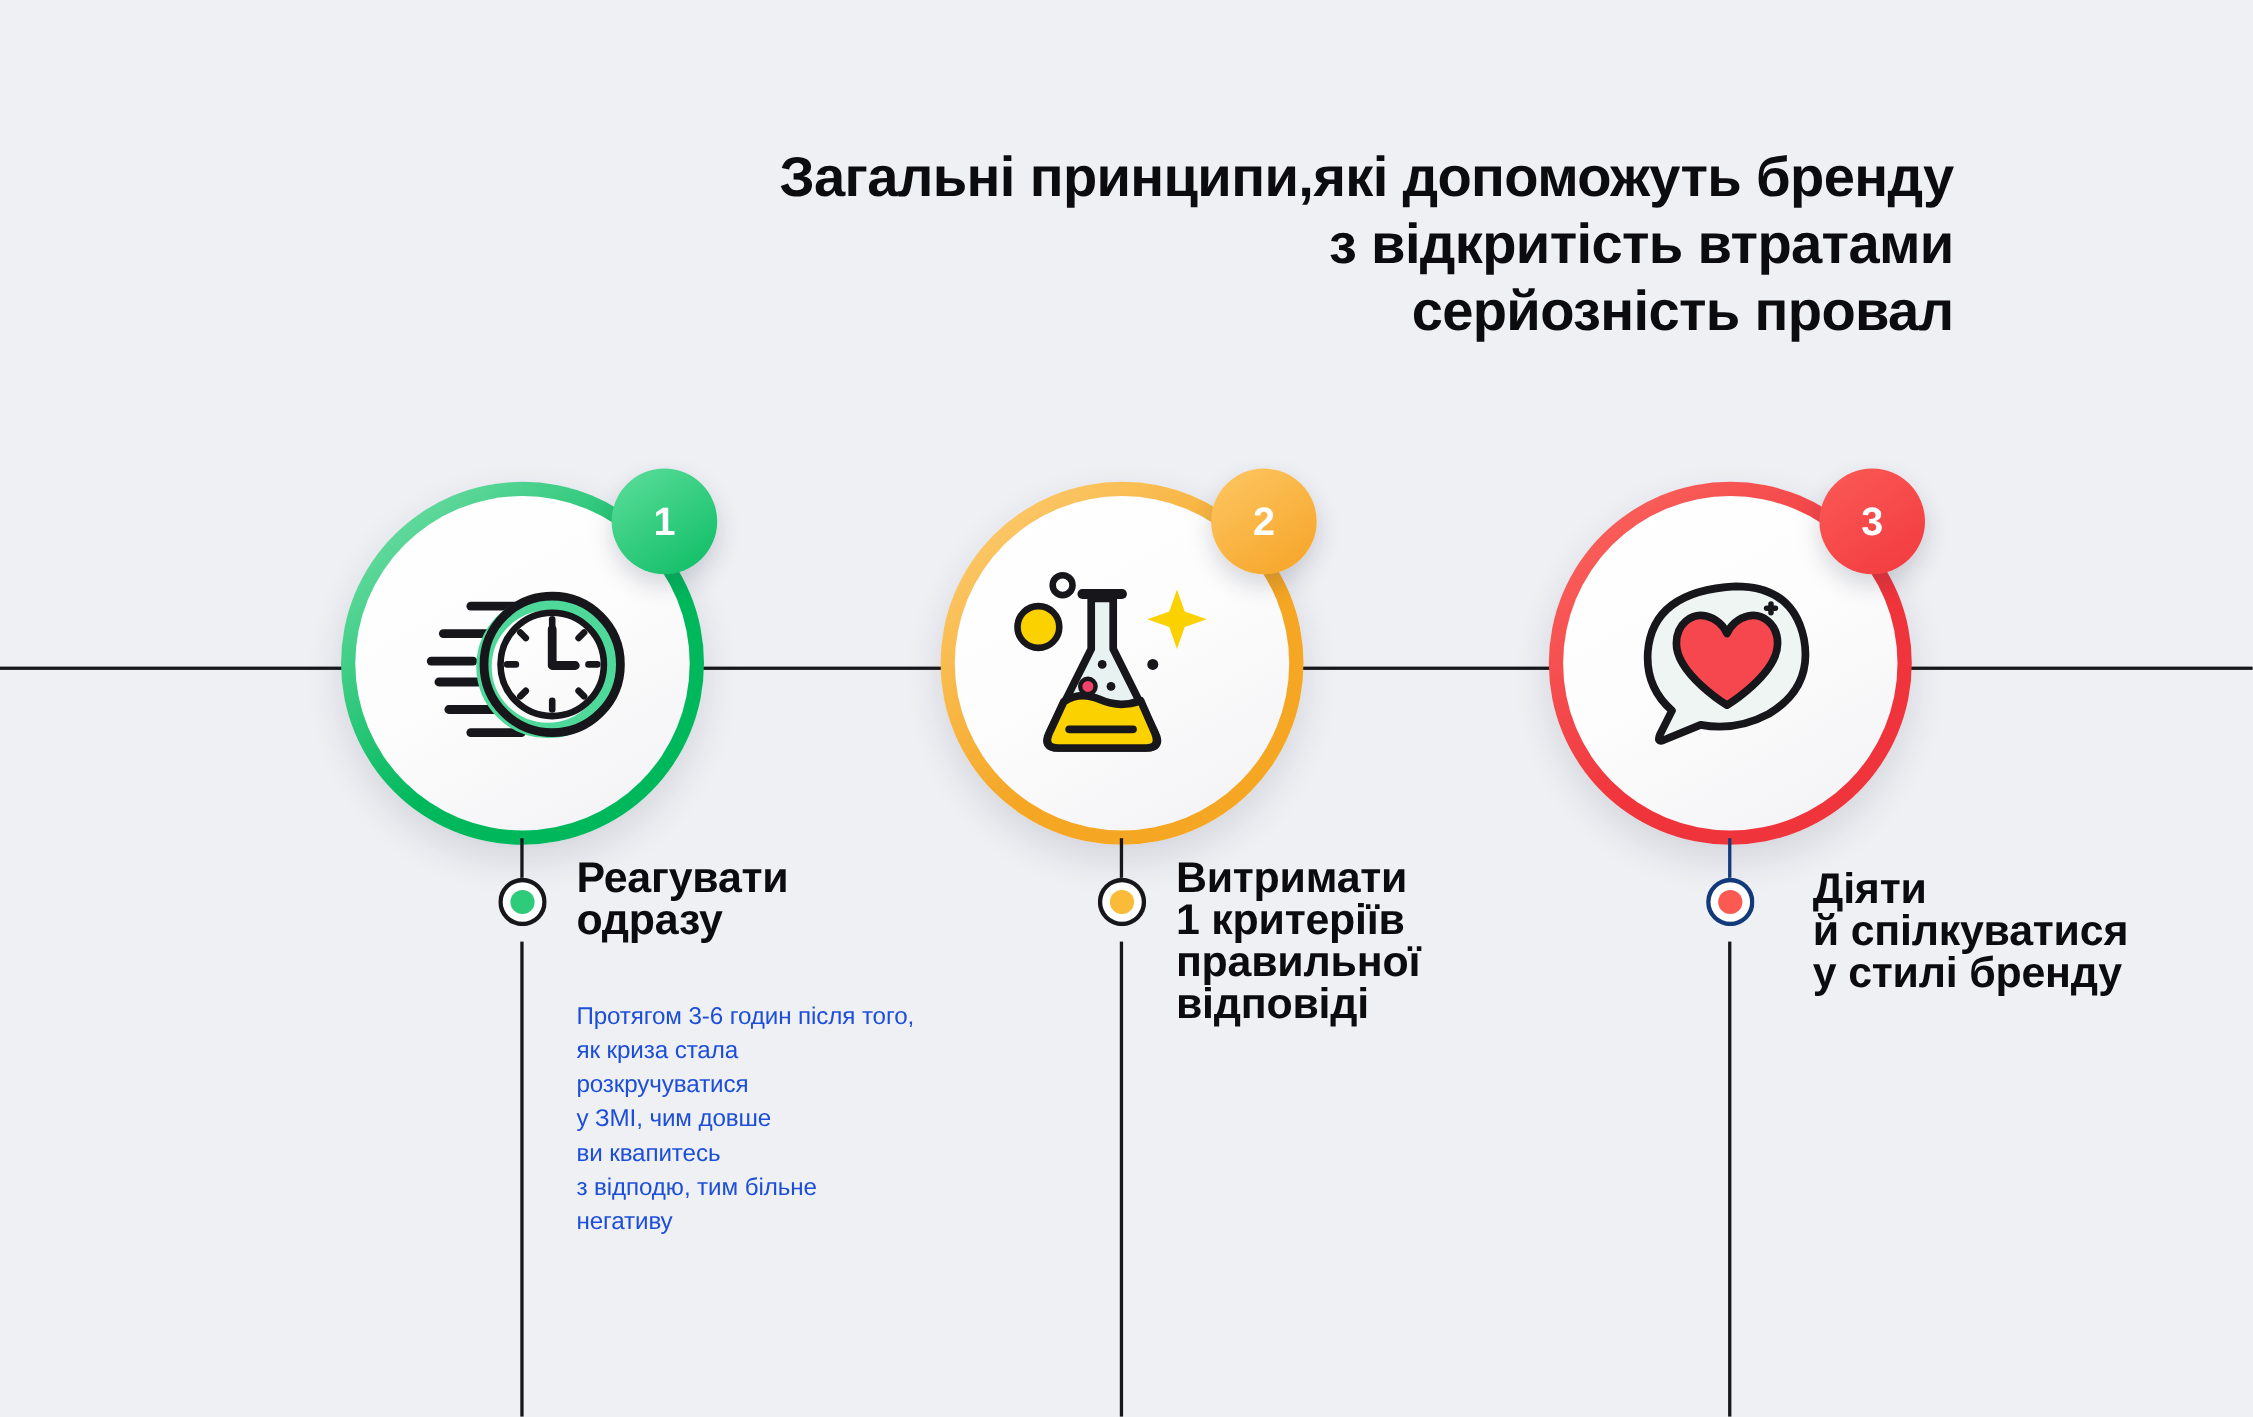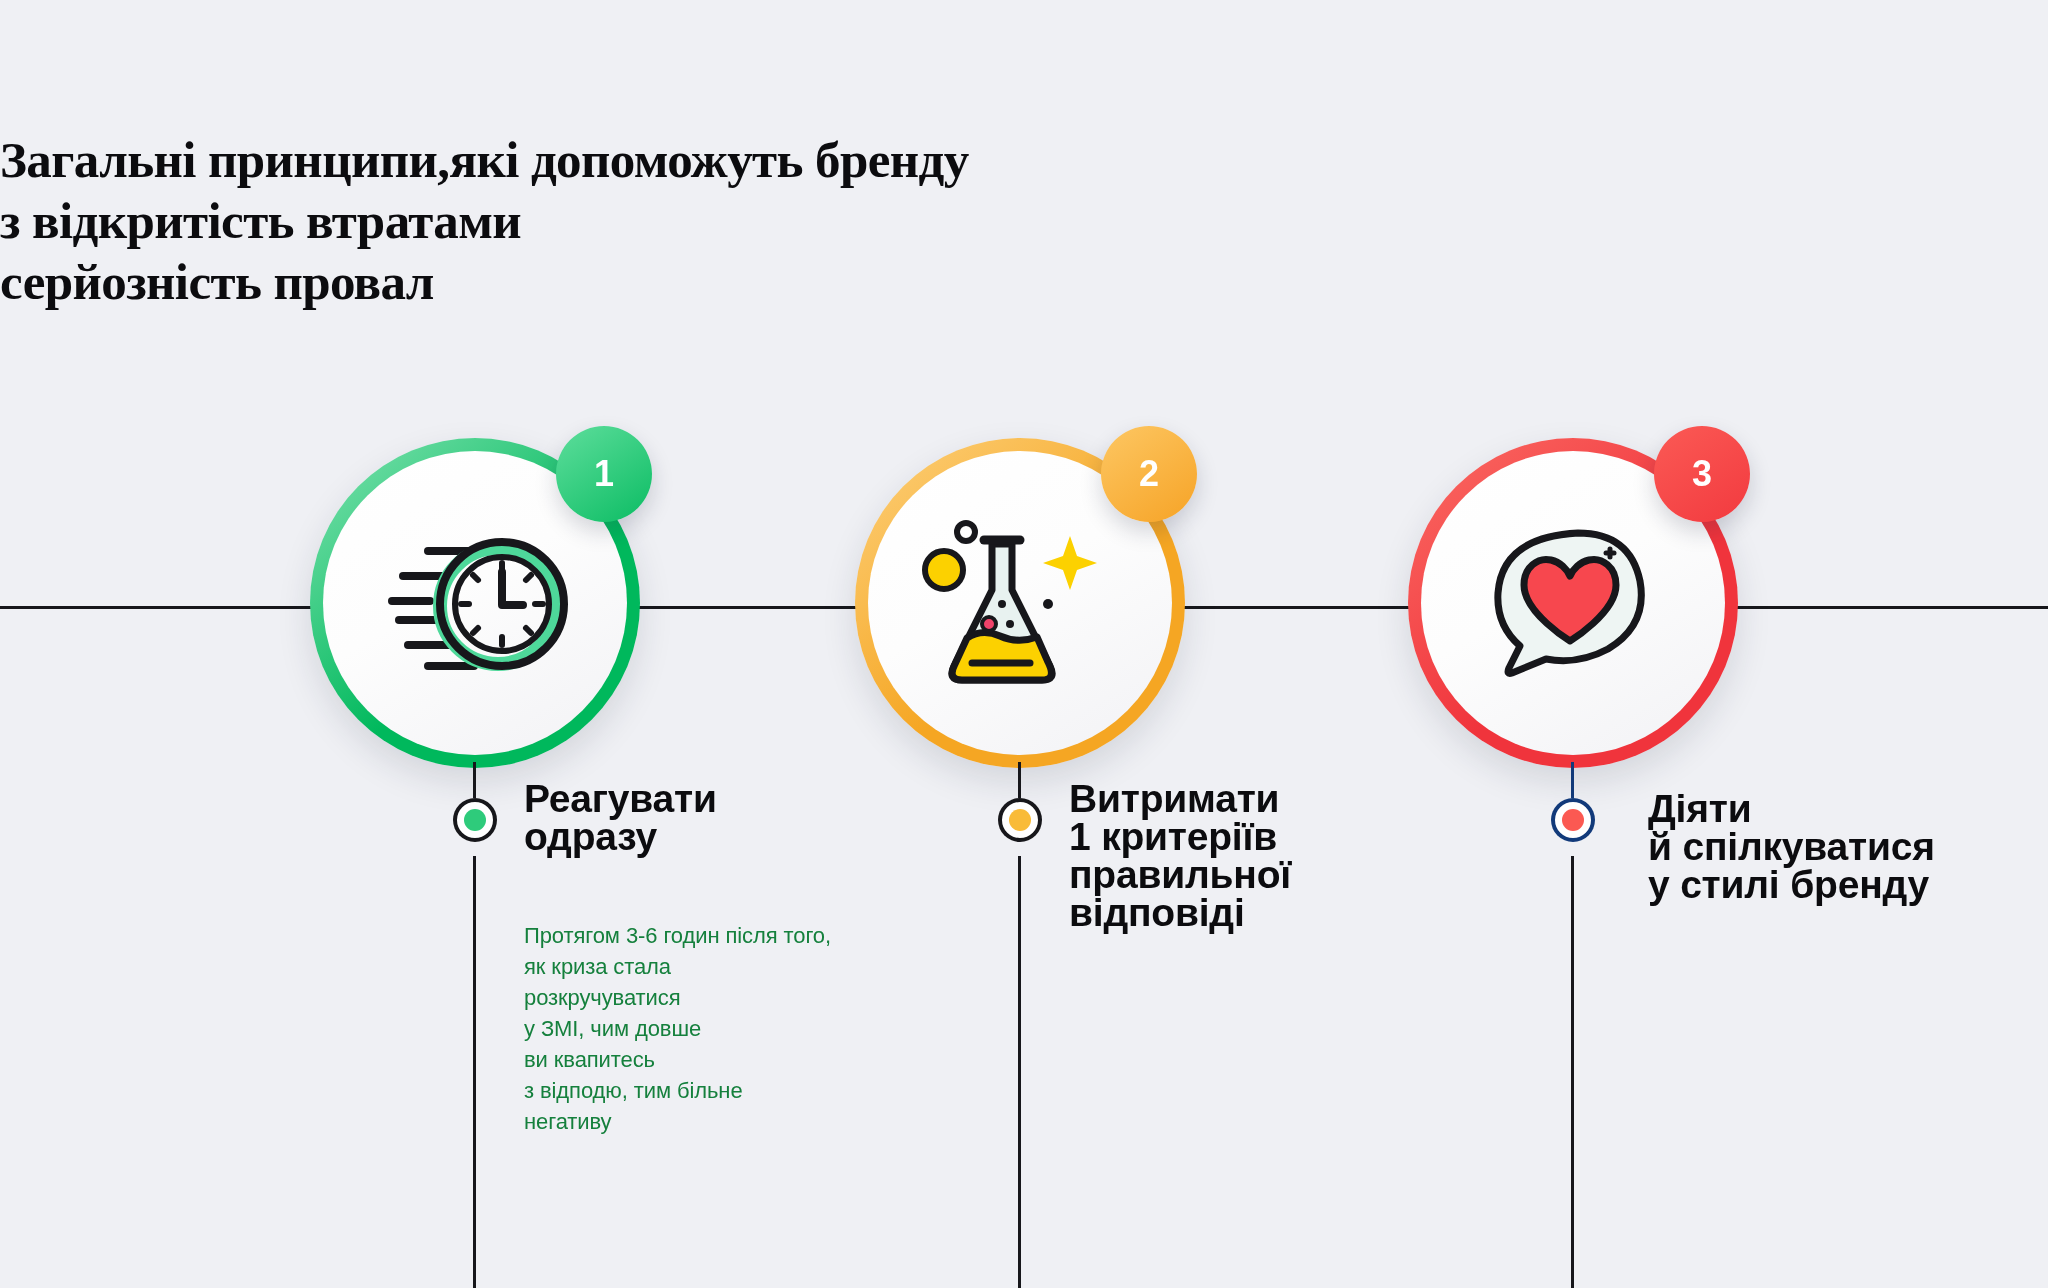--- a/index.html
+++ b/index.html
@@ -14,23 +14,22 @@
     overflow: hidden;
     position: relative;
   }
 
   
   #title-block {
     position: absolute;
     top: 130px;
     left: 0;
     width: 1776px;
-    text-align: left;
+    text-align: right;
     pointer-events: none;
-    font-family: Liberation Serif, serif;
   }
   #title-block .tline {
     display: block;
     font-size: 51px;
     font-weight: bold;
     letter-spacing: -0.6px;
     color: #0c0c0f;
     line-height: 61px;
     white-space: pre;
   }
@@ -147,25 +146,24 @@
     color: #0c0c0f;
     line-height: 38px;
     white-space: pre-line;
     letter-spacing: -0.2px;
   }
   .step-body {
     position: absolute;
     left: 214px;
     top: 908px;
     font-size: 22px;
-    color: #15803d;
+    color: #1d4ed8;
     line-height: 31px;
     white-space: pre-line;
     letter-spacing: -0.1px;
-    margin-top: 12px;
   }
   #step-3 .step-head { left: 240px; top: 790px; }
 </style>
 </head>
 <body style="background: rgb(239, 240, 244);">
 
 <div id="title-block">
   <span class="tline">Загальні принципи,які допоможуть бренду</span>
   <span class="tline">з відкритість втратами</span>
   <span class="tline">серйозність провал</span>

